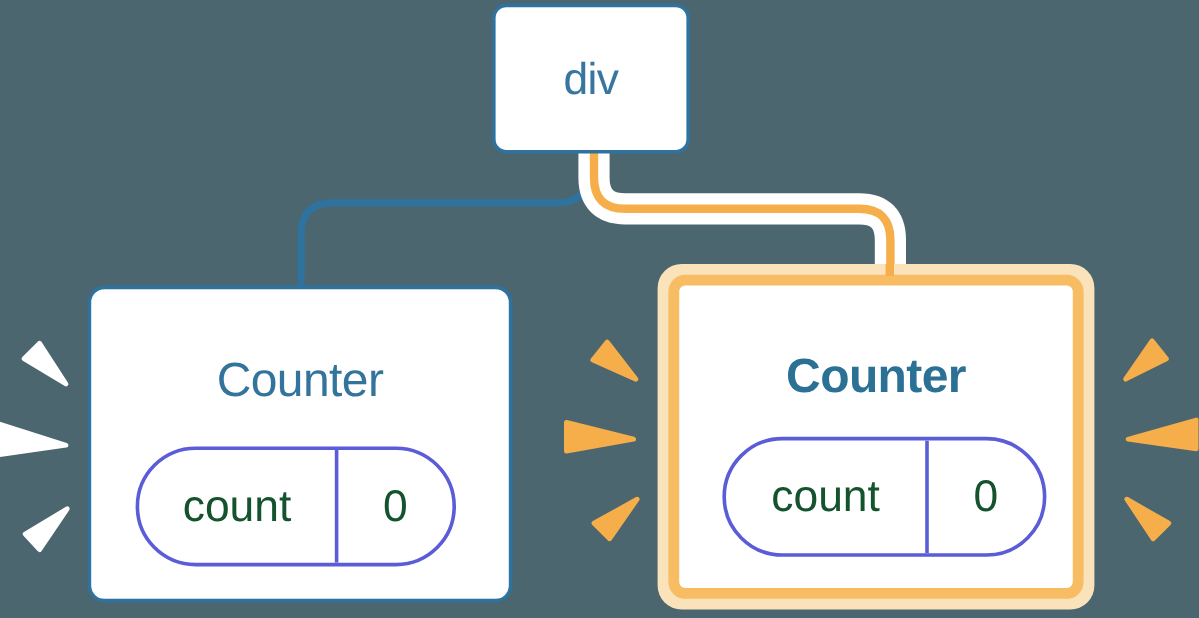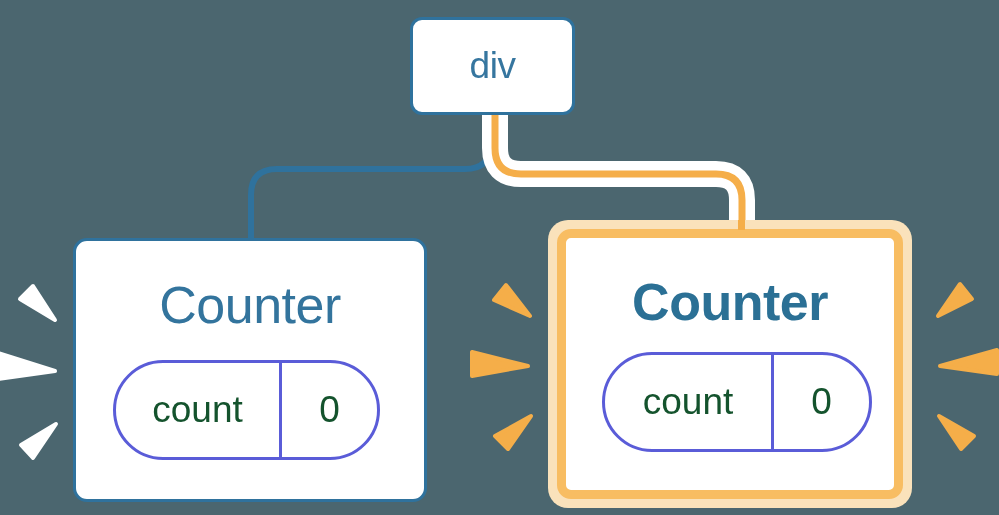--- a/index.html
+++ b/index.html
@@ -12,22 +12,22 @@
     font-family: "Liberation Sans", sans-serif;
   }
   svg.layer {
     position: absolute;
     left: 0; top: 0;
     z-index: 1;
   }
   
   .root-node {
     position: absolute;
-    left: 410px; top: 17px;
-    width: 165px; height: 98px;
+    left: 410px; top: 3px;
+    width: 165px; height: 125px;
     box-sizing: border-box;
     background: #FFFFFF;
     border: 3px solid #2F729D;
     border-radius: 12px;
     display: flex;
     align-items: center;
     justify-content: center;
     z-index: 2;
   }
   .root-node .label {
@@ -66,25 +66,25 @@
     position: relative;
   }
   .stripe-bridge {
     position: absolute;
     left: 190px; top: 0;
     width: 7px; height: 10px;
     background: #F5AE49;
   }
   .card-title {
     margin: 0;
-    padding-top: 40px;
+    padding-top: 52px;
     height: 48px;
     line-height: 48px;
     text-align: center;
-    font-size: 52px;
+    font-size: 40px;
     letter-spacing: -0.5px;
   }
   .card-left .card-title   { color: #33749D; font-weight: 500; }
   .card-right-inner .card-title { color: #2B7095; font-weight: 700; }
   
   .pill {
     box-sizing: border-box;
     height: 100px;
     border: 3px solid #5A5CD8;
     border-radius: 60px;

